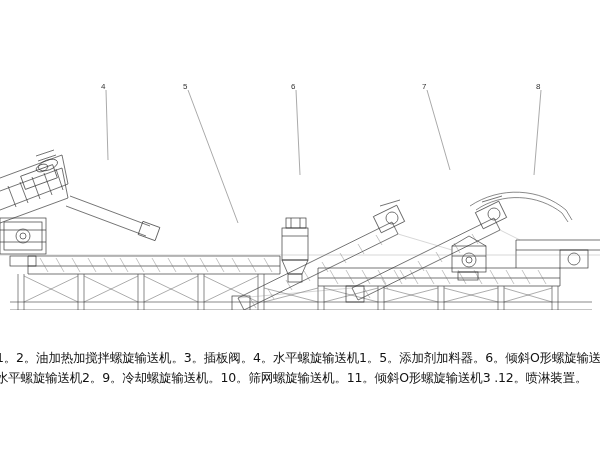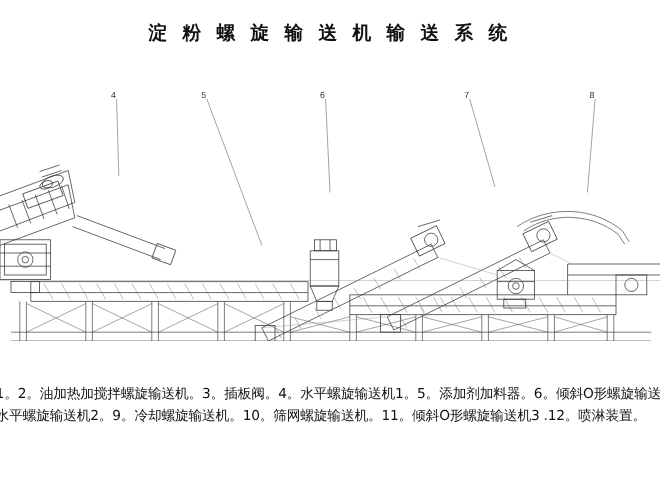--- a/index.html
+++ b/index.html
@@ -62,21 +62,20 @@
     color: #333333;
     font-family: "Liberation Sans", sans-serif;
   }
   svg { display: block; }
 </style>
 </head>
 <body>
 
 <div id="page">
 
-  <div class="title">淀 粉 螺 旋 输 送 机 输 送 系 统</div>
 
   <div class="drawing">
     <svg width="600" height="250" viewBox="0 0 600 250">
       <g stroke="#3a3a3a" fill="none" stroke-width="0.6">
 
         <g stroke="#555" stroke-width="0.5">
           <line x1="106" y1="30" x2="108" y2="100"></line>
           <line x1="188" y1="30" x2="238" y2="163"></line>
           <line x1="296" y1="30" x2="300" y2="115"></line>
           <line x1="427" y1="30" x2="450" y2="110"></line>

